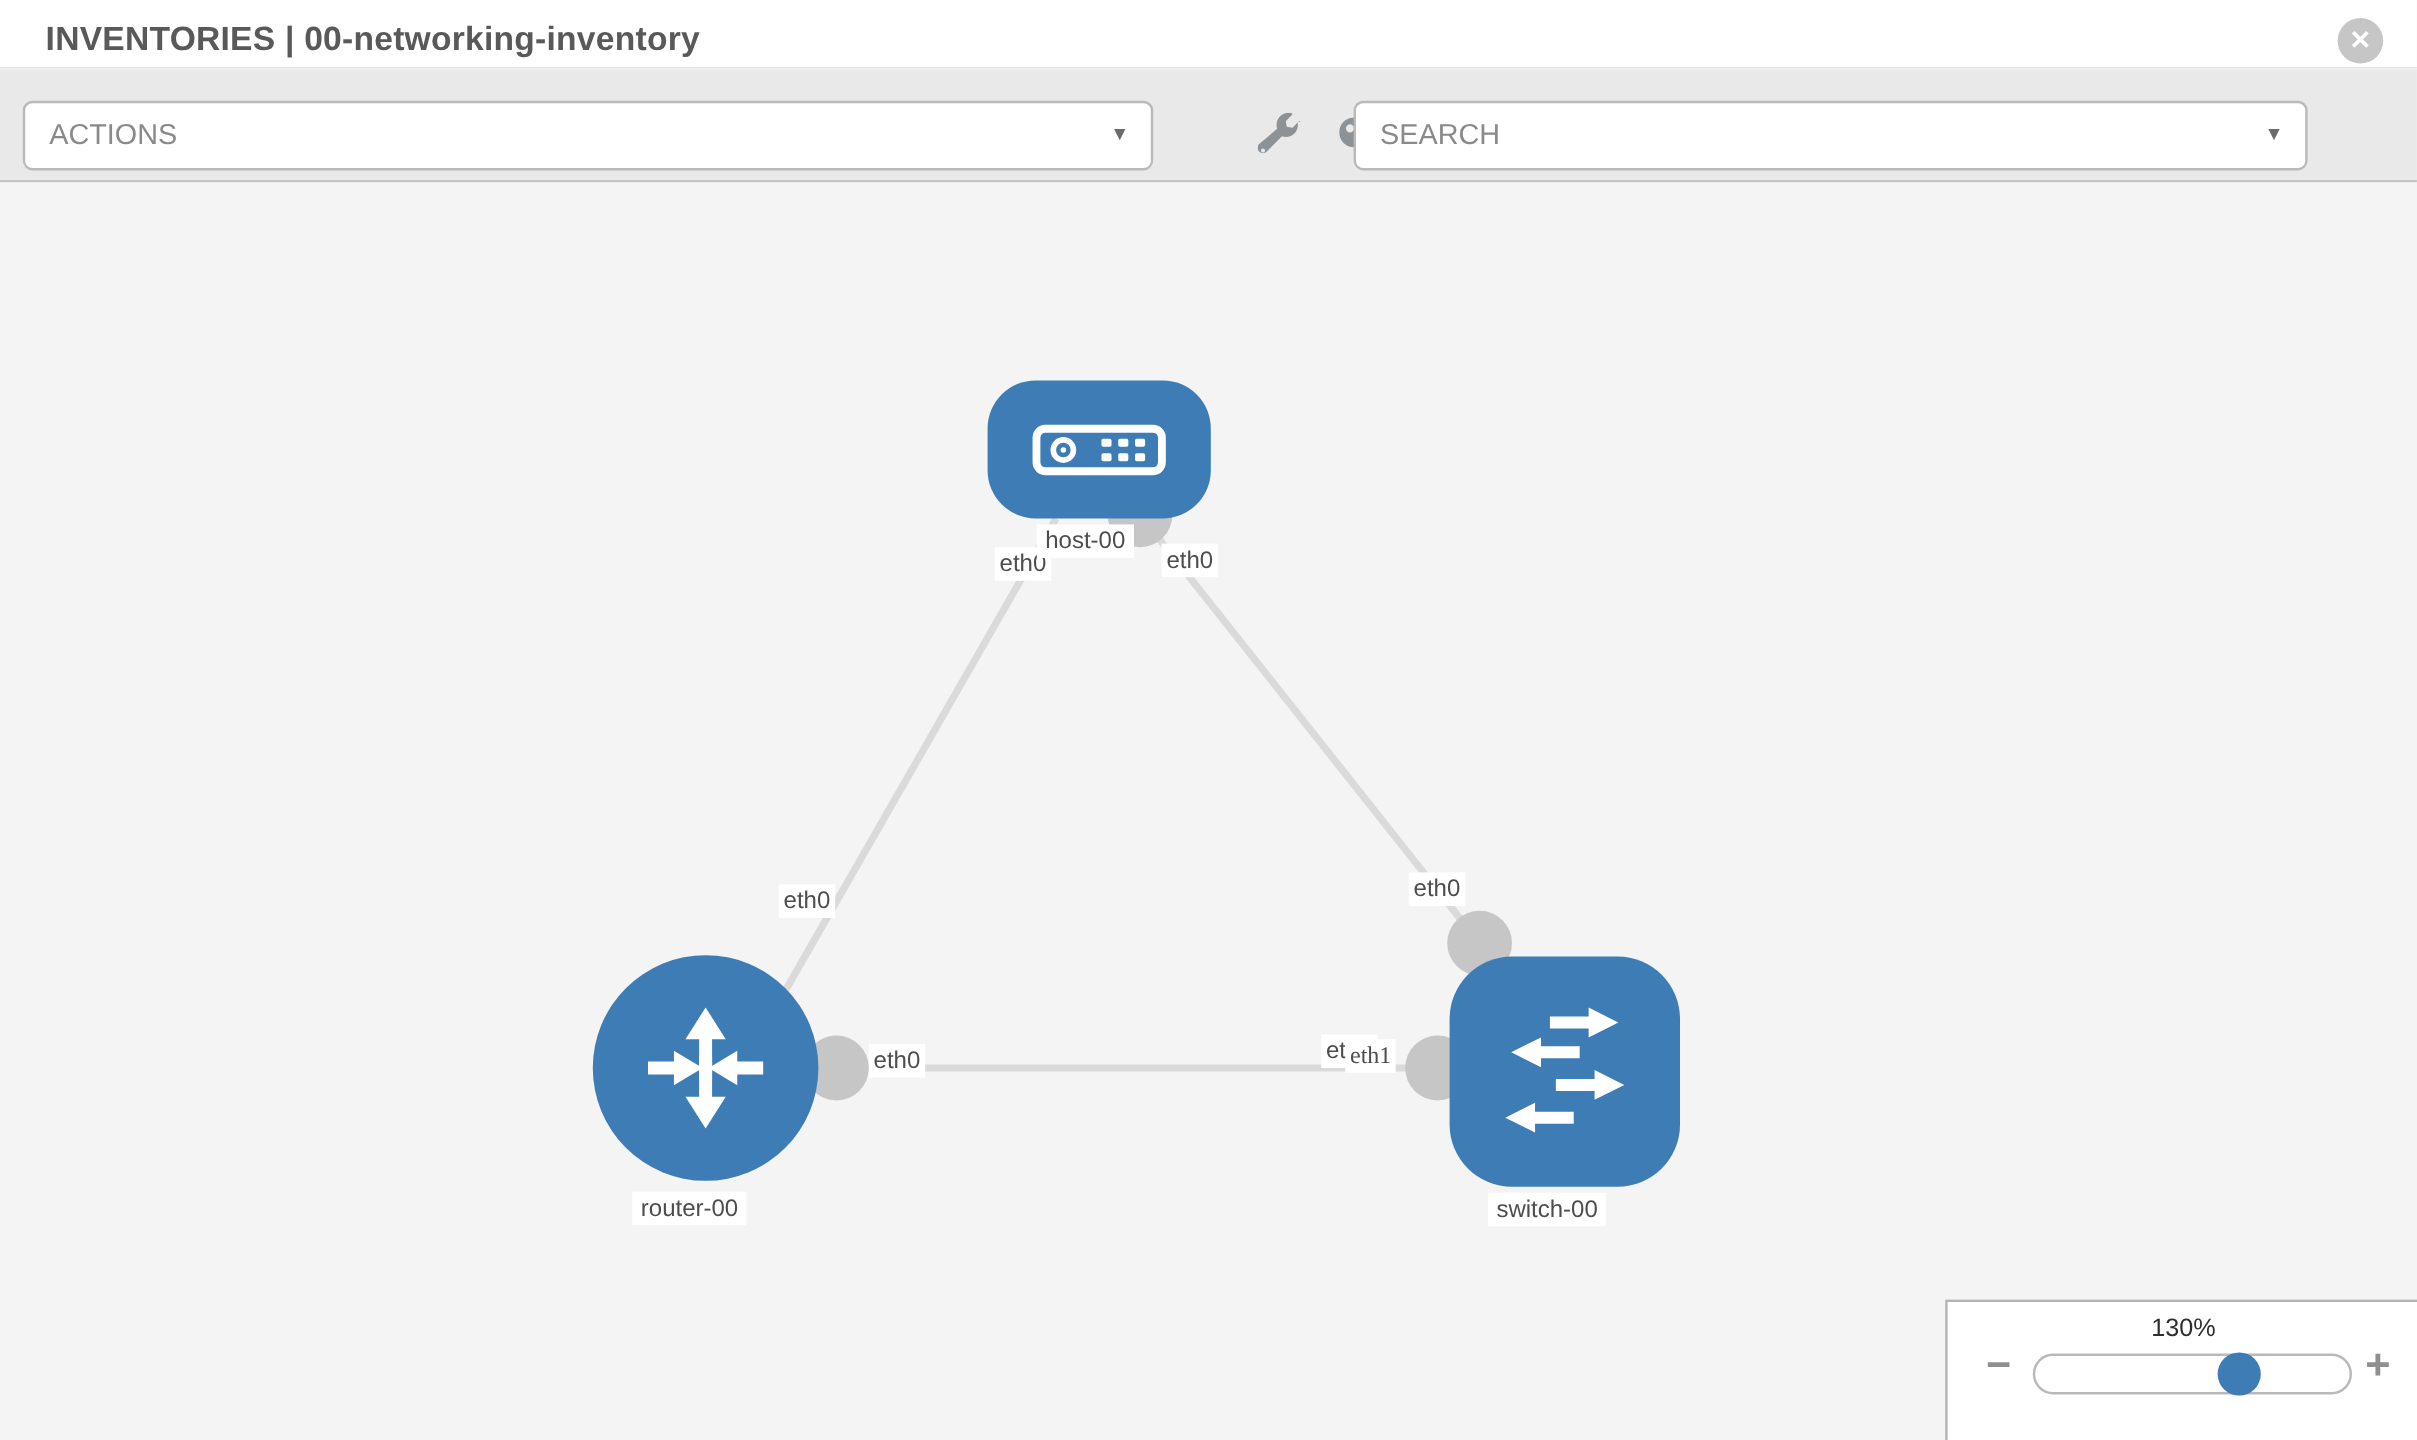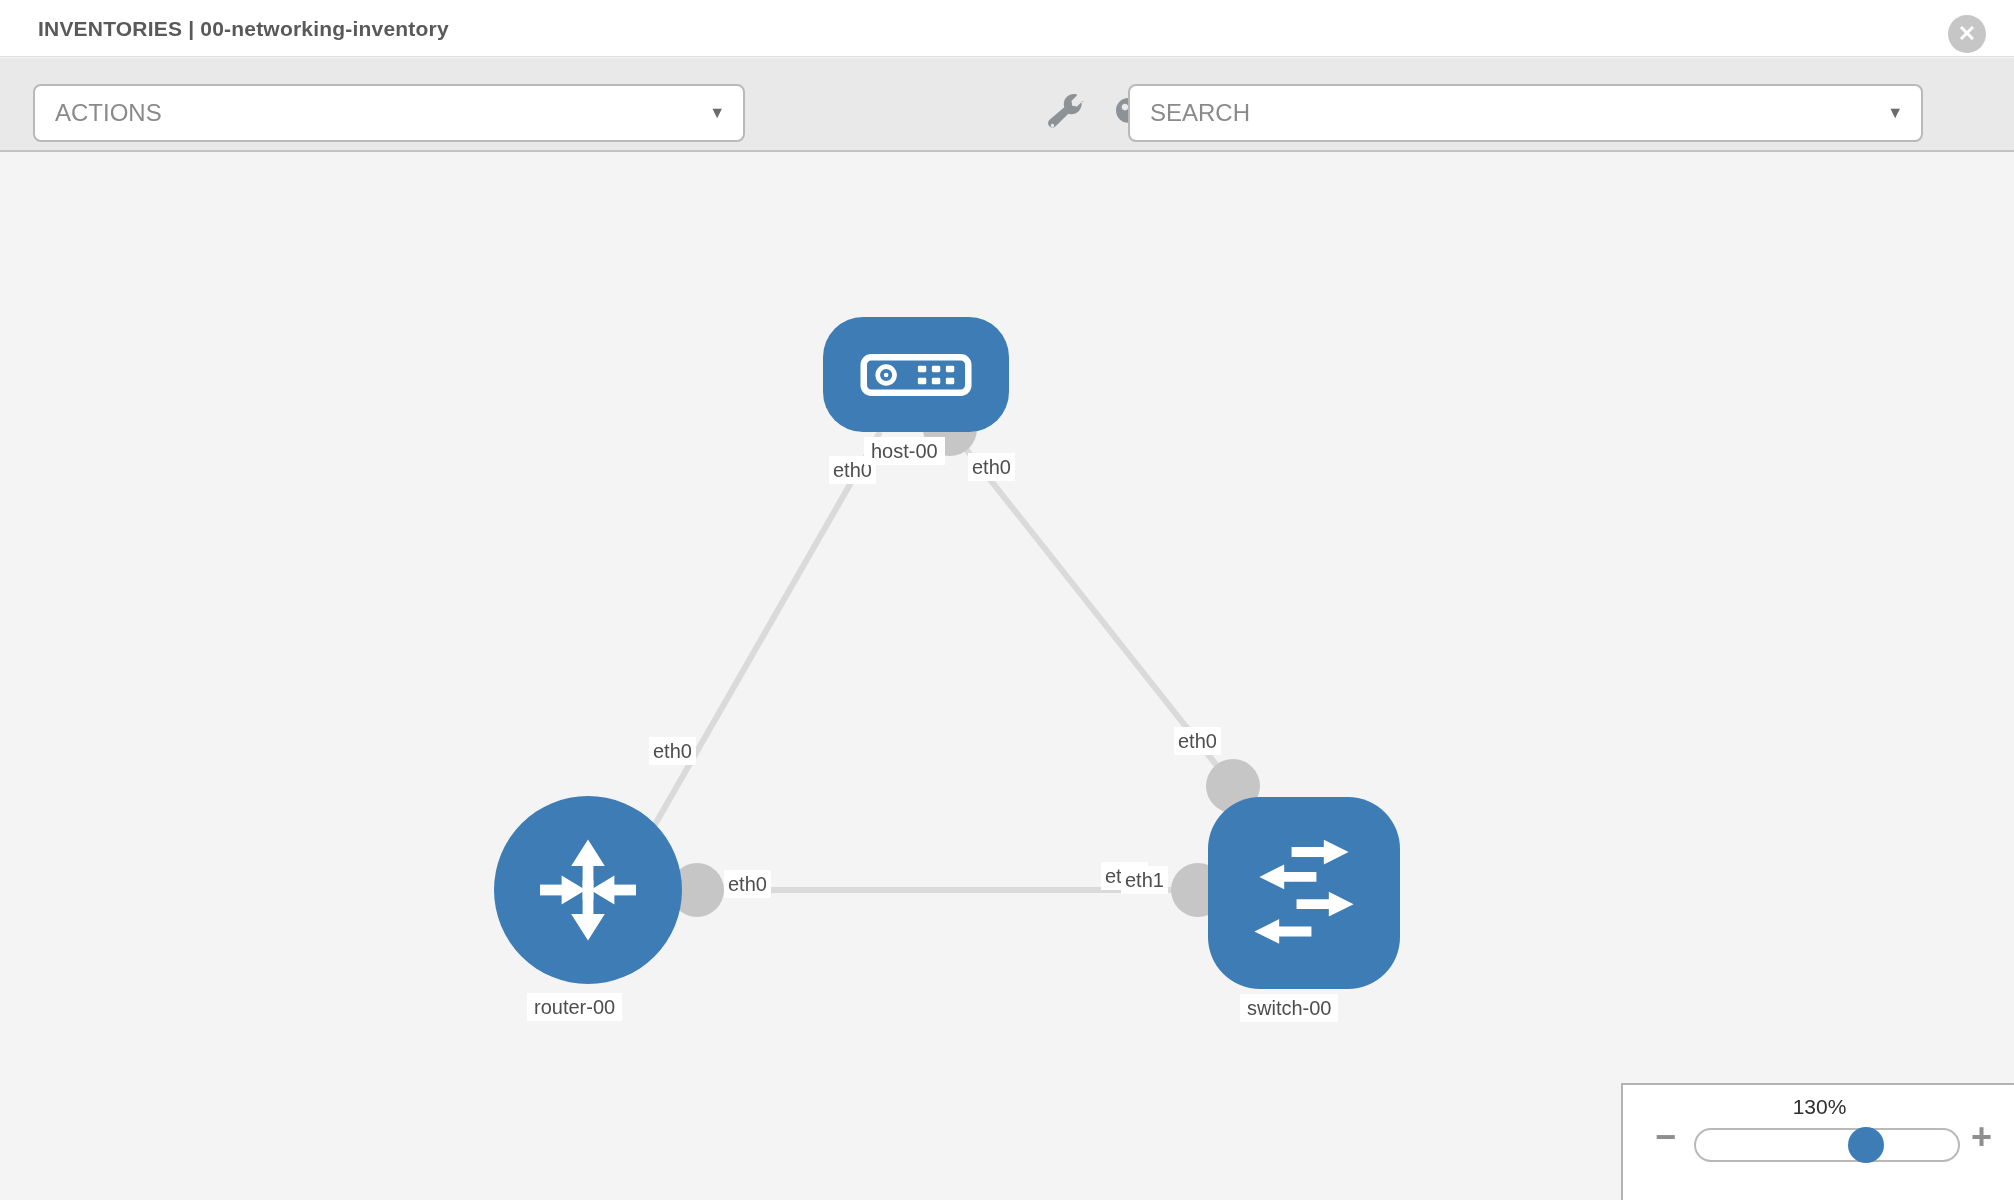--- a/index.html
+++ b/index.html
@@ -2,33 +2,33 @@
 <html><head>
 <meta charset="utf-8">
 <style>
   * { margin:0; padding:0; box-sizing:border-box; }
   html,body { width:2014px; height:1200px; overflow:hidden;
     font-family:"Liberation Sans", sans-serif; background:#f4f4f4; }
 
   
   .header { position:absolute; left:0; top:0; width:2014px; height:57px;
     background:#ffffff; border-bottom:1px solid #dedede; }
-  .header-title { position:absolute; left:38px; top:17px; font-size:21px;
+  .header-title { position:absolute; left:38px; top:17px; font-size:28px;
     font-weight:700; color:#595959; letter-spacing:.2px; }
   .close-btn { position:absolute; right:28px; top:15px; width:38px; height:38px;
     border-radius:50%; background:#c6c6c6; color:#ffffff; text-align:center;
     line-height:38px; font-size:22px; font-weight:700; cursor:pointer; }
 
   
   .toolbar { position:absolute; left:0; top:58px; width:2014px; height:94px;
     background:#e9e9e9; border-bottom:2px solid #c3c3c3; }
   .select-box { position:absolute; top:26px; height:58px; background:#ffffff;
     border:2px solid #b9b9b9; border-radius:8px; display:flex; align-items:center;
     padding:0 20px; color:#8a8a8a; font-size:24px; cursor:pointer; }
-  .select-actions { left:33px; width:712px; }
+  .select-actions { left:19px; width:942px; }
   .select-search { left:1128px; width:795px; }
   .select-caret { position:absolute; right:18px; top:50%; transform:translateY(-50%);
     font-size:16px; color:#6b6b6b; }
   .tool-icon { position:absolute; top:36px; width:36px; height:36px; cursor:pointer; }
   .tool-icon svg { width:100%; height:100%; fill:#8d9297; }
   .icon-wrench { left:1048px; }
   .icon-key { left:1116px; top:40px; }
   .icon-key svg { transform:scaleX(-1); }
 
   
@@ -47,21 +47,21 @@
   .chip { position:absolute; z-index:3; background:#ffffff; color:#4d4d4d;
     font-size:20px; line-height:1.2; padding:2px 4px; white-space:nowrap; }
   .node-label { font-size:20px; padding:2px 7px; color:#4d4d4d; }
   .chip-eth-a1 { left:829px; top:304px; }
   .chip-host   { left:864px; top:285px; }
   .chip-eth-a2 { left:968px; top:301px; }
   .chip-eth-b1 { left:649px; top:585px; }
   .chip-eth-b2 { left:1174px; top:575px; }
   .chip-eth-c1 { left:724px; top:718px; }
   .chip-eth-c2-back  { left:1101px; top:710px; z-index:3; }
-  .chip-eth-c2-front { left:1121px; top:714px; z-index:4; }
+  .chip-eth-c2-front { left:1121px; top:714px; z-index:4;font-family:Liberation Serif, serif; }
   .chip-router { left:527px; top:841px; }
   .chip-switch { left:1240px; top:842px;text-align:center; }
 
   
   .zoom-panel { position:absolute; left:1621px; top:1083px; width:420px; height:140px;
     background:#ffffff; border:2px solid #b3b3b3; z-index:5; }
   .zoom-value { position:absolute; left:0; top:10px; width:393px; text-align:center;
     font-size:21px; color:#2e2e2e; }
   .zoom-minus, .zoom-plus { position:absolute; top:34px; font-size:36px; font-weight:700;
     color:#8f8f8f; cursor:pointer; line-height:36px; }

